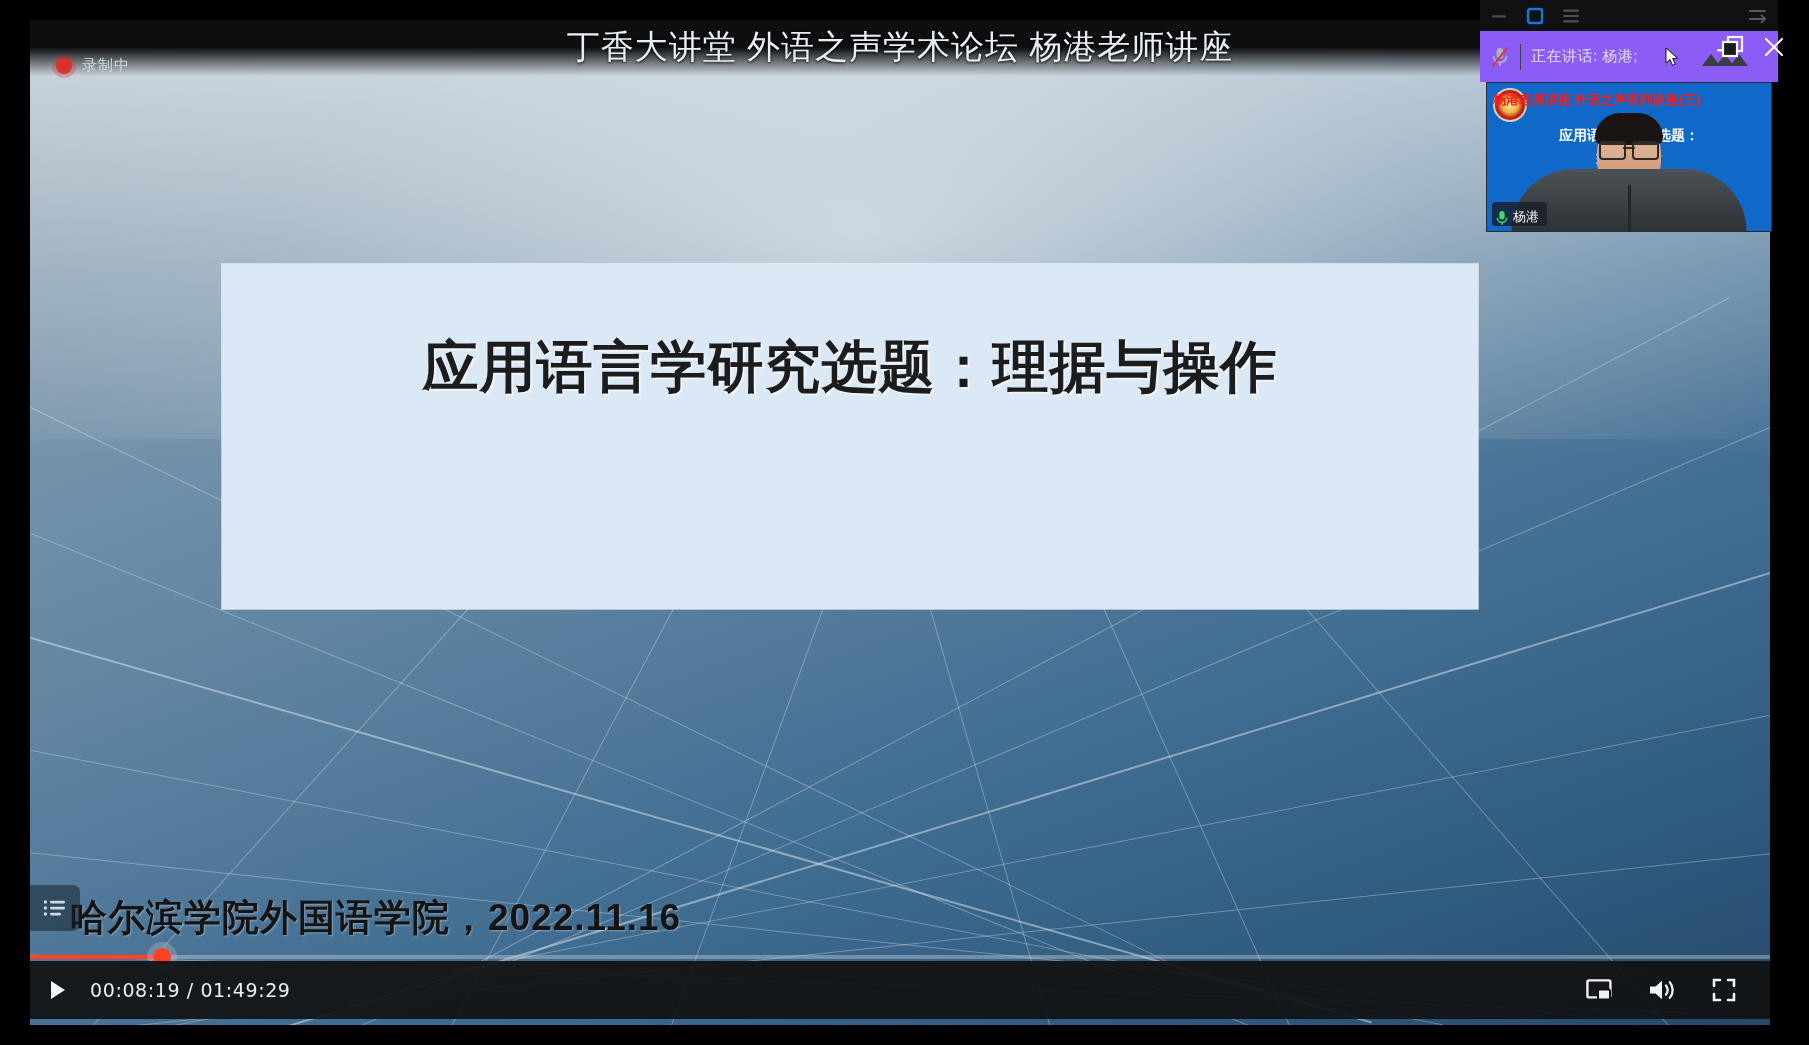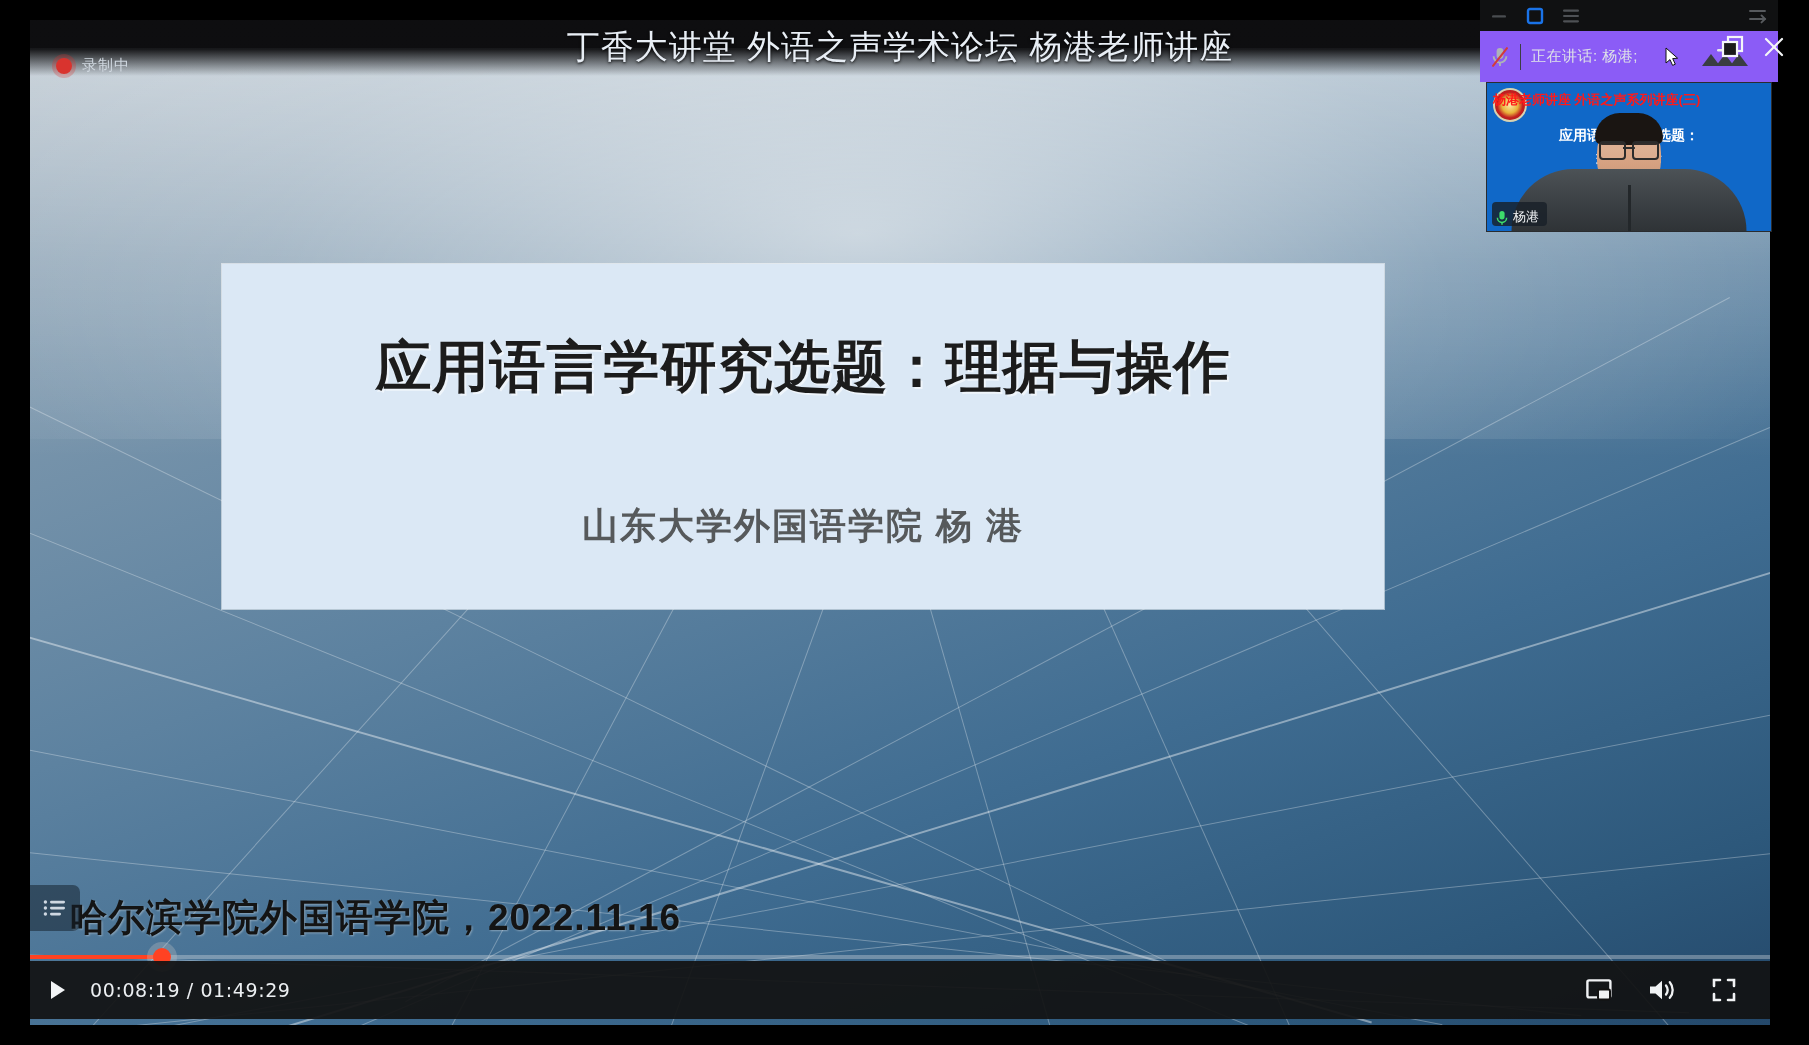--- a/index.html
+++ b/index.html
@@ -17,21 +17,21 @@
        linear-gradient(160deg,#95a7b6 0%,#7f99ae 18%,#5d82a0 45%,#3f6c91 68%,#2d587b 88%,#24486a 100%);
   }
   
   .gridline{position:absolute;background:rgba(255,255,255,.30);transform-origin:0 0;height:1px;}
   .gridline.thick{background:rgba(255,255,255,.42);height:2px;}
   #glow{position:absolute;left:-10%;top:-30%;width:120%;height:70%;
      background:radial-gradient(ellipse at 48% 70%, rgba(255,255,255,.55) 0%, rgba(255,255,255,.16) 38%, rgba(255,255,255,0) 68%);
      pointer-events:none;}
 
   
-  #slide-panel{position:absolute;left:192px;top:216px;width:1162px;height:345px;background:#dbe8f5;
+  #slide-panel{position:absolute;left:192px;top:216px;width:1256px;height:345px;background:#dbe8f5;
      box-shadow:0 0 0 1px rgba(255,255,255,.55);}
   #slide-title{position:absolute;left:0;right:0;top:66px;text-align:center;
      font-size:56px;font-weight:700;color:#1c1c1c;letter-spacing:1px;
      text-shadow:2px 2px 0 rgba(255,255,255,.55);}
   #slide-affil{position:absolute;left:0;right:0;top:238px;text-align:center;
      font-size:36px;font-weight:700;color:#56595b;letter-spacing:2px;}
   #slide-footer{position:absolute;left:0;right:0;top:845px;text-align:left;
      font-size:37px;font-weight:700;color:#141414;letter-spacing:1px;
      text-shadow:1px 1px 2px rgba(255,255,255,.35);margin-left:40px;}
 
@@ -120,21 +120,20 @@
       <div class="gridline" style="left:1800px;top:800px;width:1900px;transform:rotate(174deg);"></div>
       <div class="gridline" style="left:420px;top:980px;width:800px;transform:rotate(-62deg);"></div>
       <div class="gridline" style="left:640px;top:980px;width:780px;transform:rotate(-70deg);"></div>
       <div class="gridline" style="left:1020px;top:980px;width:760px;transform:rotate(-106deg);"></div>
       <div class="gridline" style="left:1260px;top:980px;width:820px;transform:rotate(-114deg);"></div>
       <div class="gridline" style="left:60px;top:980px;width:700px;transform:rotate(-48deg);"></div>
       <div class="gridline" style="left:1640px;top:980px;width:700px;transform:rotate(-131deg);"></div>
 
       <div id="slide-panel">
         <div id="slide-title">应用语言学研究选题：理据与操作</div>
-        <div id="slide-affil">山东大学外国语学院  杨 港</div>
       </div>
 
       <div id="slide-footer">哈尔滨学院外国语学院，2022.11.16</div>
     </div>
 
     <div id="player-topbar">
       <div id="player-title">丁香大讲堂 外语之声学术论坛 杨港老师讲座</div>
     </div>
     <div id="rec-pill">
       <div id="rec-dot"></div>

